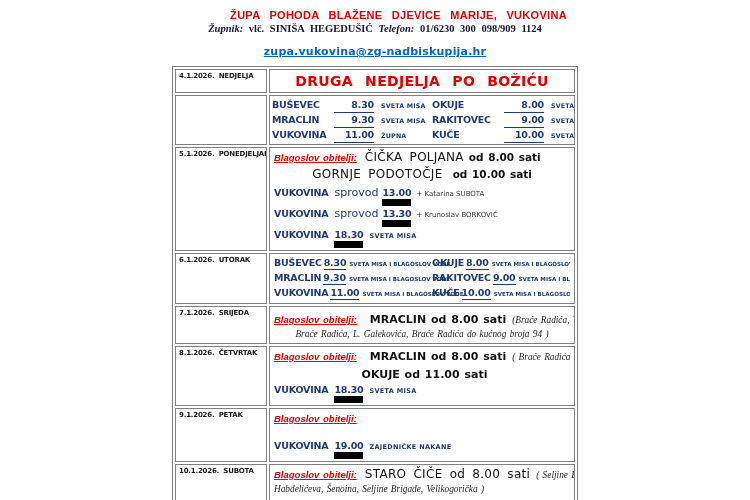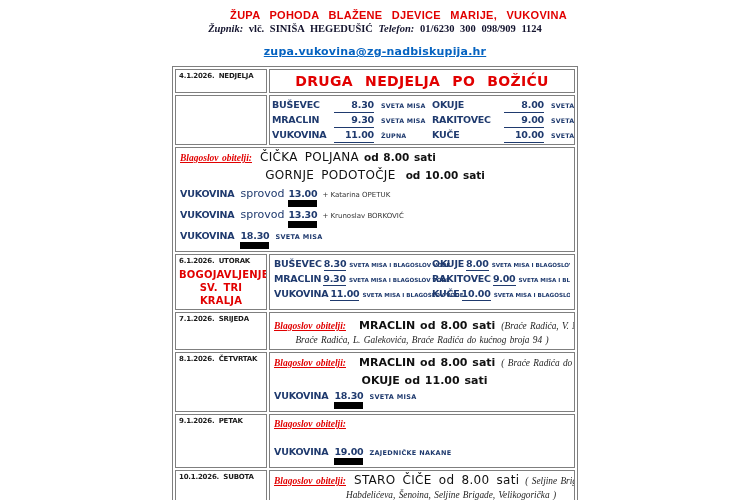--- a/index.html
+++ b/index.html
@@ -39,27 +39,27 @@
   .eline { display:flex; line-height:13px; }
   .ehalf { display:flex; align-items:baseline; }
   .ehalf.l { width:158px; flex:0 0 158px; }
   .ehalf.r { flex:1; overflow:hidden; }
   .epl { color:#1f3a6e; font-weight:bold; font-size:9.5px; letter-spacing:-.2px; margin-right:2px; }
   .etm { color:#1f3a6e; font-weight:bold; font-size:9.5px; border-bottom:1px solid #1f3a6e; letter-spacing:-.2px; }
   .ent { color:#1f3a6e; font-weight:bold; font-size:5.6px; margin-left:3px; white-space:nowrap; }
 
   
   .bl-line { display:flex; align-items:baseline; white-space:nowrap; line-height:15px; }
-  .blago { color:#e10000; font-weight:bold; font-style:italic; text-decoration:underline; font-family:Liberation Serif, serif; font-size:9.5px; margin-right:8px; word-spacing:1px;text-align:right; }
+  .blago { color:#e10000; font-weight:bold; font-style:italic; text-decoration:underline; font-family:Liberation Sans, sans-serif; font-size:9.5px; margin-right:8px; word-spacing:1px;text-align:right; }
   .bigplace { font-weight:normal; font-size:12px; letter-spacing:.3px; word-spacing:3px; color:#111; }
   .bigtime { font-weight:bold; font-size:10.5px; color:#111; margin-left:5px; word-spacing:1px; }
   .centerline { text-align:center; line-height:15px; }
   .streets { font-family:"Liberation Serif", serif; font-style:italic; font-size:9.3px; color:#222; margin-left:6px; word-spacing:1px; }
   .streets-line { font-family:"Liberation Serif", serif; font-style:italic; font-size:9.3px; color:#222; line-height:13px; word-spacing:1px;text-align:center; }
-  .streets-line.right { text-align:right; padding-right:14px; }
+  .streets-line.right { text-align:left; padding-right:14px; }
 
   .vline { display:flex; align-items:baseline; line-height:13px; margin-top:1px; }
   .vpl { color:#1f3a6e; font-weight:bold; font-size:9.5px; letter-spacing:-.2px; margin-right:6px; }
   .vsmall { color:#1f3a6e; font-size:11px; margin-right:4px; }
   .vtm { color:#1f3a6e; font-weight:bold; font-size:9.5px; border-bottom:7px solid #000000; letter-spacing:-.2px; }
   .vname { color:#333; font-size:7px; margin-left:5px; }
   .vnt { color:#1f3a6e; font-weight:bold; font-size:6.5px; margin-left:6px; letter-spacing:.3px; }
   .spacer12 { height:12px; }
   .spacer6 { height:6px; }
   .spacer3 { height:3px; }
@@ -125,58 +125,55 @@
         <div class="mhalf-r">
             <span class="pl">KUČE</span>
             <span class="tm">10.00</span>
             <span class="nt">SVETA MISA</span>
           </div>
       </div>
     </div>
   </div>
 
   <div class="trow">
+    <div class="dcell">5.1.2026. PONEDJELJAK</div>
     <div class="ccell">
       <div class="bl-line">
         <span class="blago">Blagoslov obitelji:</span>
         <span class="bigplace">ČIČKA POLJANA</span>
         <span class="bigtime">od 8.00 sati</span>
       </div>
       <div class="centerline">
         <span class="bigplace">GORNJE PODOTOČJE</span>
         <span class="bigtime">od 10.00 sati</span>
       </div>
       <div class="spacer3"></div>
       <div class="vline">
         <span class="vpl">VUKOVINA</span>
         <span class="vsmall">sprovod</span>
         <span class="vtm">13.00</span>
-        <span class="vname">+ Katarina OPETUK</span>
+        <span class="vname">+ Katarina SUBOTA</span>
       </div>
       <div class="vline">
         <span class="vpl">VUKOVINA</span>
         <span class="vsmall">sprovod</span>
         <span class="vtm">13.30</span>
         <span class="vname">+ Krunoslav BORKOVIĆ</span>
       </div>
       <div class="vline">
         <span class="vpl">VUKOVINA</span>
         <span class="vtm">18.30</span>
         <span class="vnt">SVETA MISA</span>
       </div>
     </div>
   </div>
 
   <div class="trow">
     <div class="dcell">
       <div>6.1.2026. UTORAK</div>
-      <div class="feast">
-        <div>BOGOJAVLJENJE</div>
-        <div>SV. TRI KRALJA</div>
-      </div>
     </div>
     <div class="ccell">
       <div class="eline">
         <div class="ehalf l">
             <span class="epl">BUŠEVEC</span>
             <span class="etm">8.30</span>
             <span class="ent">SVETA MISA I BLAGOSLOV VODE</span>
           </div>
         <div class="ehalf r">
             <span class="epl">OKUJE</span>

